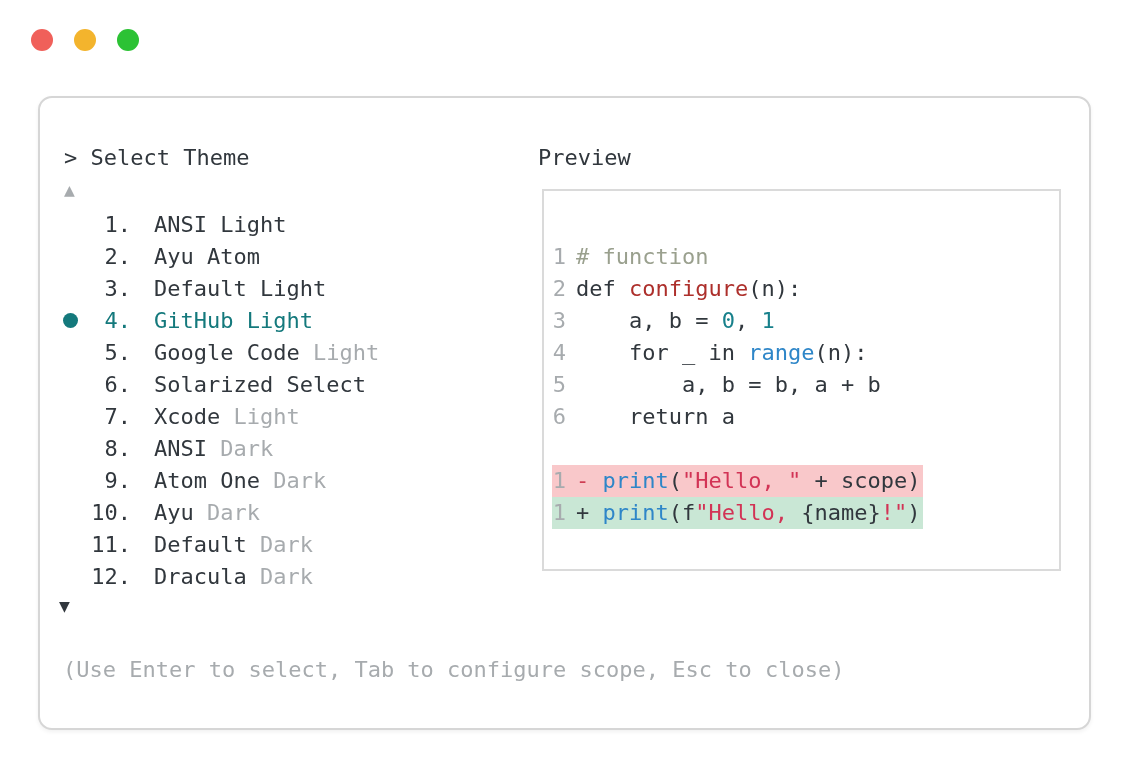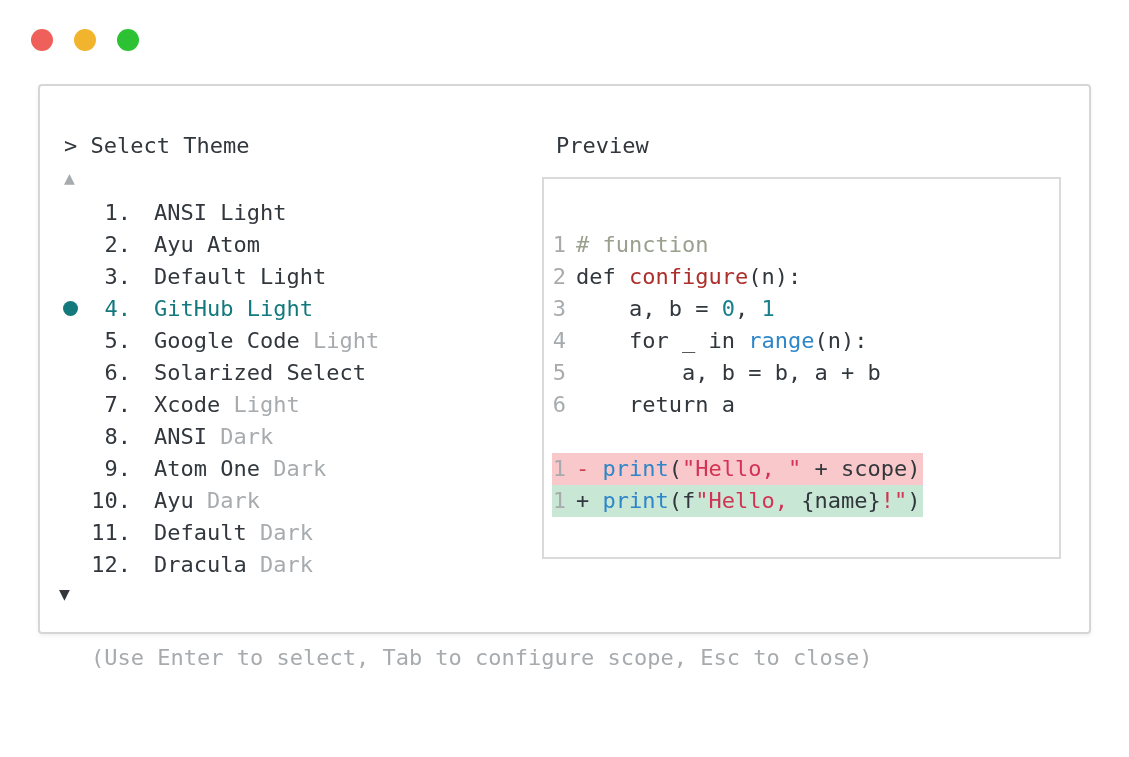--- a/index.html
+++ b/index.html
@@ -6,45 +6,45 @@
     font-family:"DejaVu Sans Mono", monospace;}
   *{box-sizing:border-box;}
 
   .stage{position:relative;width:1129px;height:757px;background:#fff;overflow:hidden;}
 
   
   .traffic-lights{position:absolute;left:31px;top:29px;display:flex;gap:21px;}
   .dot{width:22px;height:22px;border-radius:50%;display:inline-block;}
 
   
-  .panel{position:absolute;left:38px;top:84px;width:1053px;height:550px;
-    border:2px solid var(--panel-border);border-radius:4px;background:#fff;
+  .panel{position:absolute;left:38px;top:96px;width:1053px;height:634px;
+    border:2px solid var(--panel-border);border-radius:14px;background:#fff;
     box-shadow:0 2px 4px rgba(0,0,0,0.06);}
 
   .sel-title{position:absolute;left:24px;top:44px;font-size:22px;line-height:32px;
     color:var(--text-dark);white-space:pre;}
   .preview-title{position:absolute;left:498px;top:44px;font-size:22px;line-height:32px;
-    color:var(--text-dark);margin-left:18px;}
+    color:var(--text-dark);}
 
   .scroll-up{position:absolute;left:24px;top:76px;font-size:18px;line-height:32px;
     color:var(--text-gray);cursor:pointer;}
   .scroll-down{position:absolute;left:19px;top:492px;font-size:18px;line-height:32px;
     color:var(--text-dark);cursor:pointer;}
 
   .theme-list{position:absolute;left:23px;top:110px;}
   .theme-row{display:flex;align-items:center;height:32px;font-size:22px;color:var(--text-dark);cursor:pointer;}
   .bullet-col{width:26px;display:flex;align-items:center;}
   .bullet{width:15px;height:15px;border-radius:50%;background:var(--selection-teal);}
   .num{width:42px;text-align:right;white-space:pre;}
   .name{margin-left:23px;white-space:pre;}
   .suffix{color:var(--text-gray);white-space:pre;}
   .theme-row.selected, .theme-row.selected .num, .theme-row.selected .name{color:var(--selection-teal);}
 
   .hint{position:absolute;left:23px;top:556px;font-size:22px;line-height:32px;
-    color:var(--text-gray);white-space:pre;margin-left:28px;}
+    color:var(--text-gray);white-space:pre;}
 
   
   .preview-box{position:absolute;left:502px;top:91px;width:519px;height:382px;
     border:2px solid var(--preview-border);background:#fff;}
   .code-area{padding:50px 0 0 8px;}
   .code-line{height:32px;font-size:22px;line-height:32px;white-space:pre;}
   .line-inner{display:inline-flex;height:32px;align-items:center;padding-right:3px;}
   .lnum{display:inline-block;width:14px;text-align:right;margin-right:10px;
     color:var(--text-gray);}
   .ltext span{white-space:pre;}

